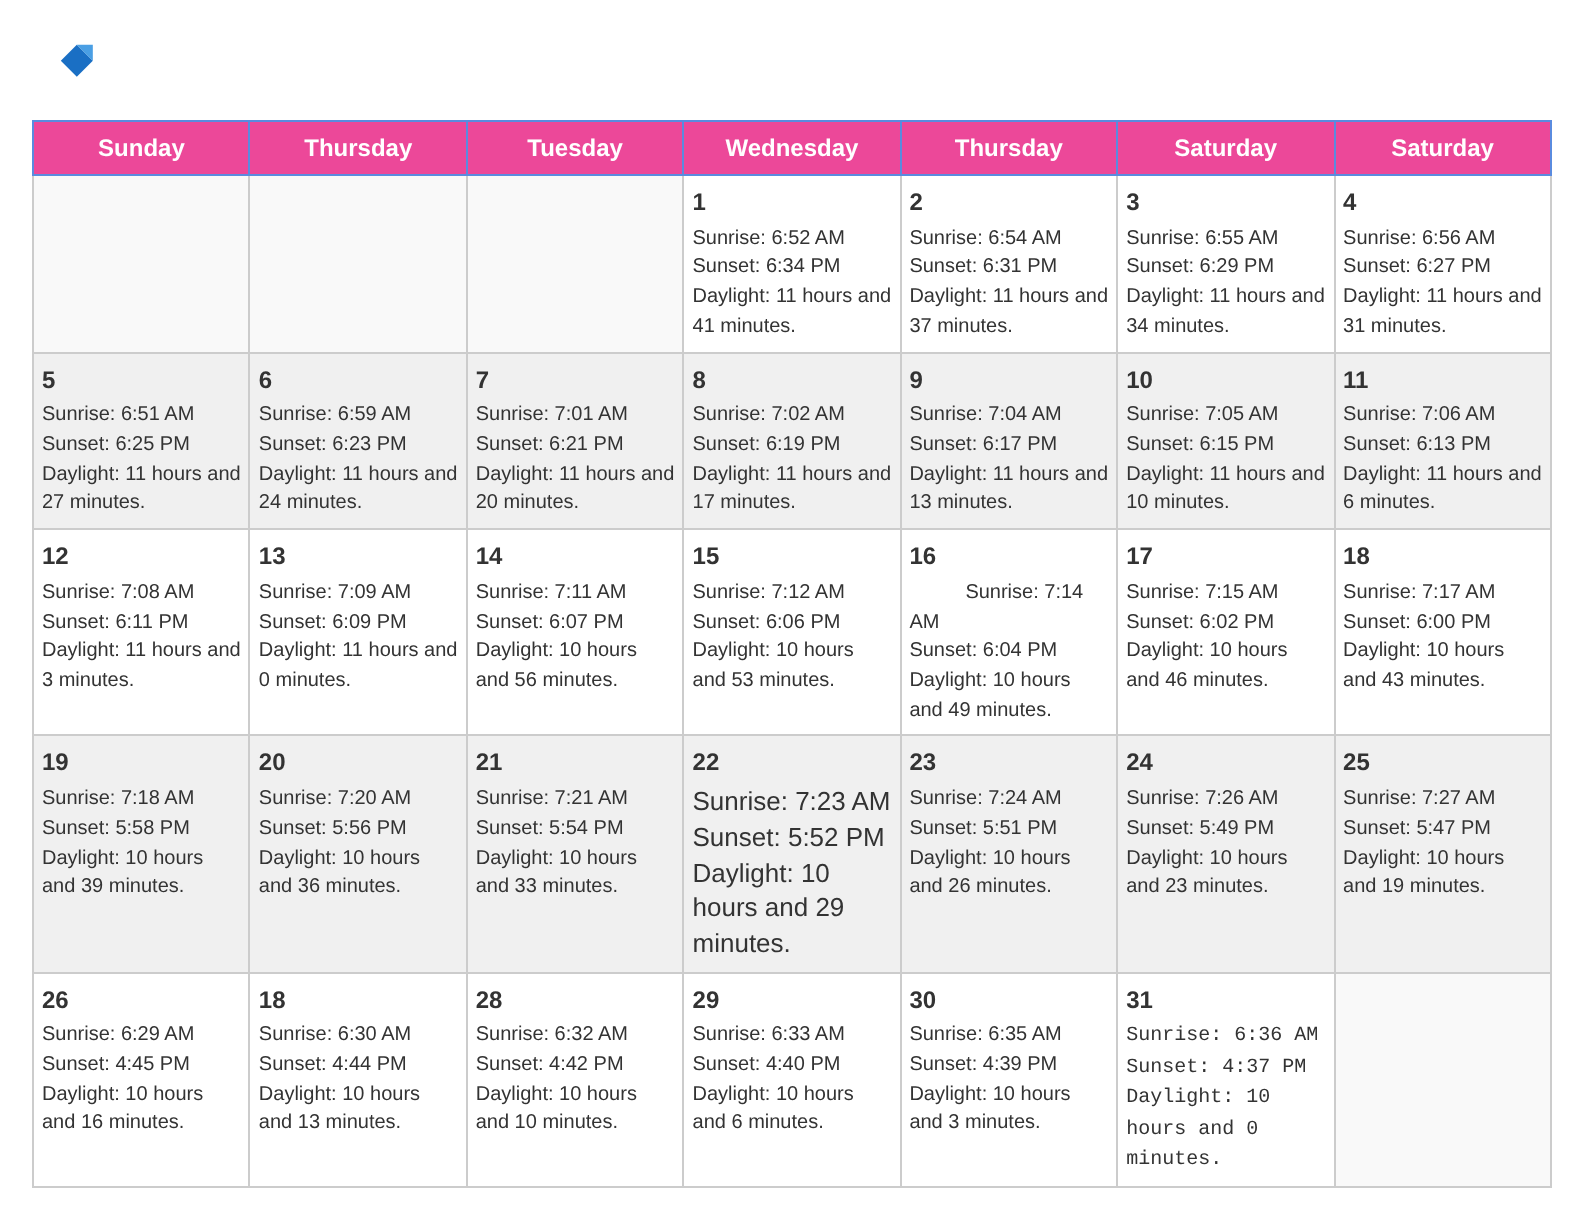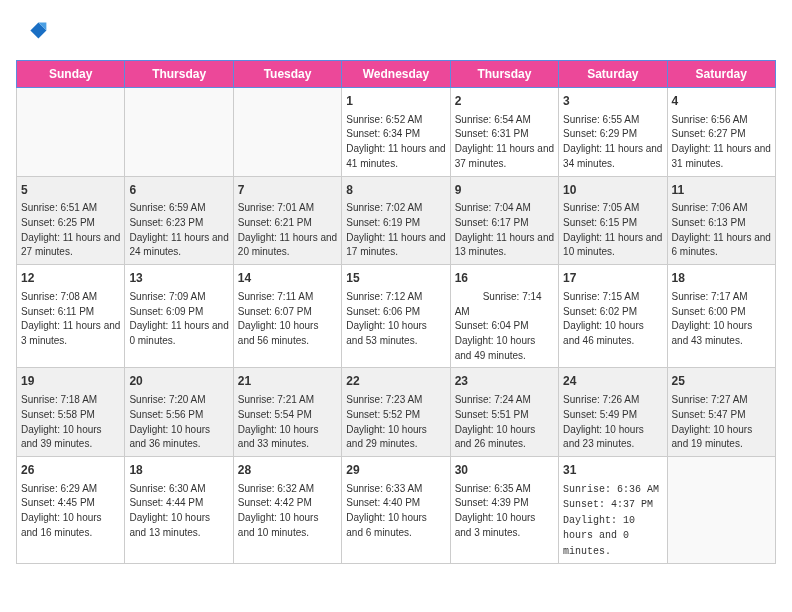--- a/index.html
+++ b/index.html
@@ -176,21 +176,21 @@
       <tr class="row-shaded">
         <td><span class="day-num">19</span><span style="white-space: pre-line; font-size: 10px; line-height: 1.35;">Sunrise: 7:18 AM
 Sunset: 5:58 PM
 Daylight: 10 hours and 39 minutes.</span></td>
         <td><span class="day-num">20</span><span style="white-space: pre-line; font-size: 10px; line-height: 1.35;">Sunrise: 7:20 AM
 Sunset: 5:56 PM
 Daylight: 10 hours and 36 minutes.</span></td>
         <td><span class="day-num">21</span><span style="white-space: pre-line; font-size: 10px; line-height: 1.35;">Sunrise: 7:21 AM
 Sunset: 5:54 PM
 Daylight: 10 hours and 33 minutes.</span></td>
-        <td><span class="day-num">22</span><span style="white-space: pre-line; font-size: 10px; line-height: 1.35;">Sunrise: 7:23 AM
+        <td><span class="day-num">22</span><span style="white-space: pre-line; font-size: 13px; line-height: 1.35;">Sunrise: 7:23 AM
 Sunset: 5:52 PM
 Daylight: 10 hours and 29 minutes.</span></td>
         <td><span class="day-num">23</span><span style="white-space: pre-line; font-size: 10px; line-height: 1.35;">Sunrise: 7:24 AM
 Sunset: 5:51 PM
 Daylight: 10 hours and 26 minutes.</span></td>
         <td><span class="day-num">24</span><span style="white-space: pre-line; font-size: 10px; line-height: 1.35;">Sunrise: 7:26 AM
 Sunset: 5:49 PM
 Daylight: 10 hours and 23 minutes.</span></td>
         <td><span class="day-num">25</span><span style="white-space: pre-line; font-size: 10px; line-height: 1.35;">Sunrise: 7:27 AM
 Sunset: 5:47 PM

